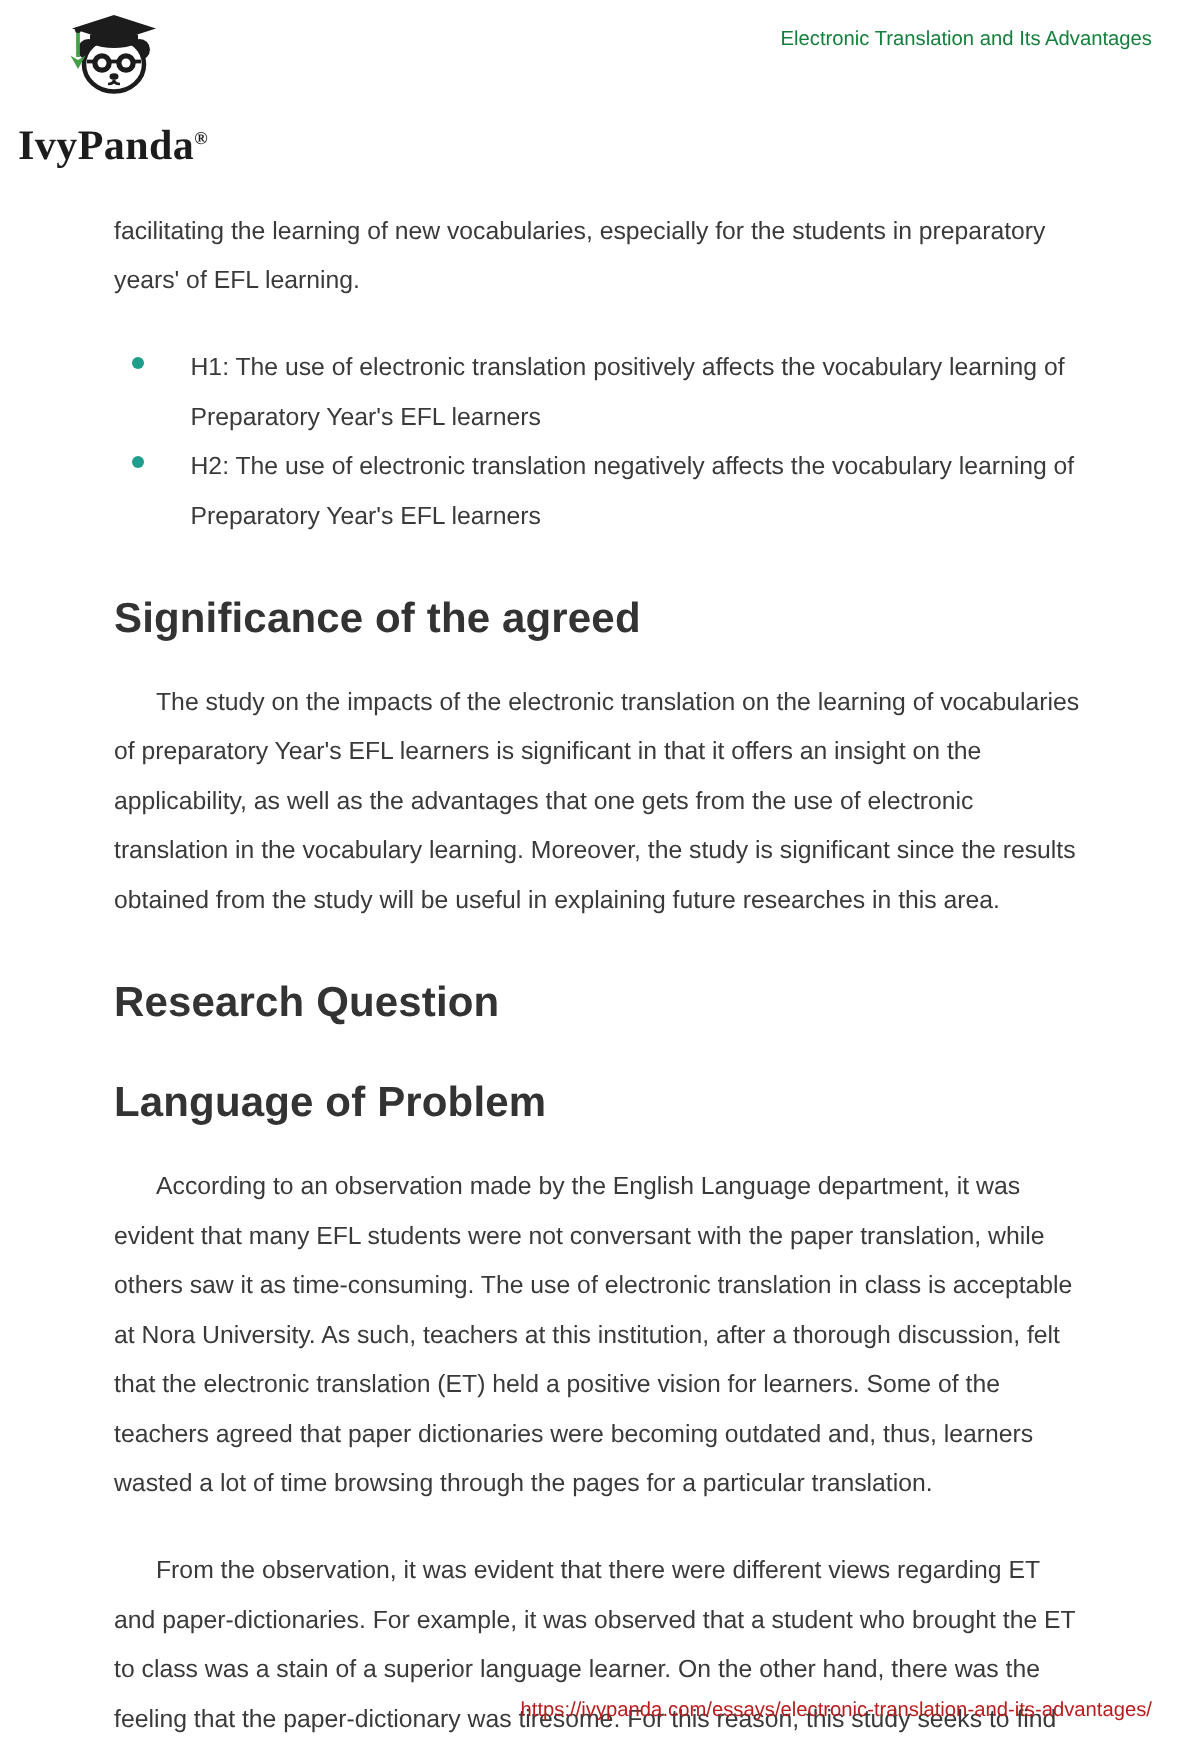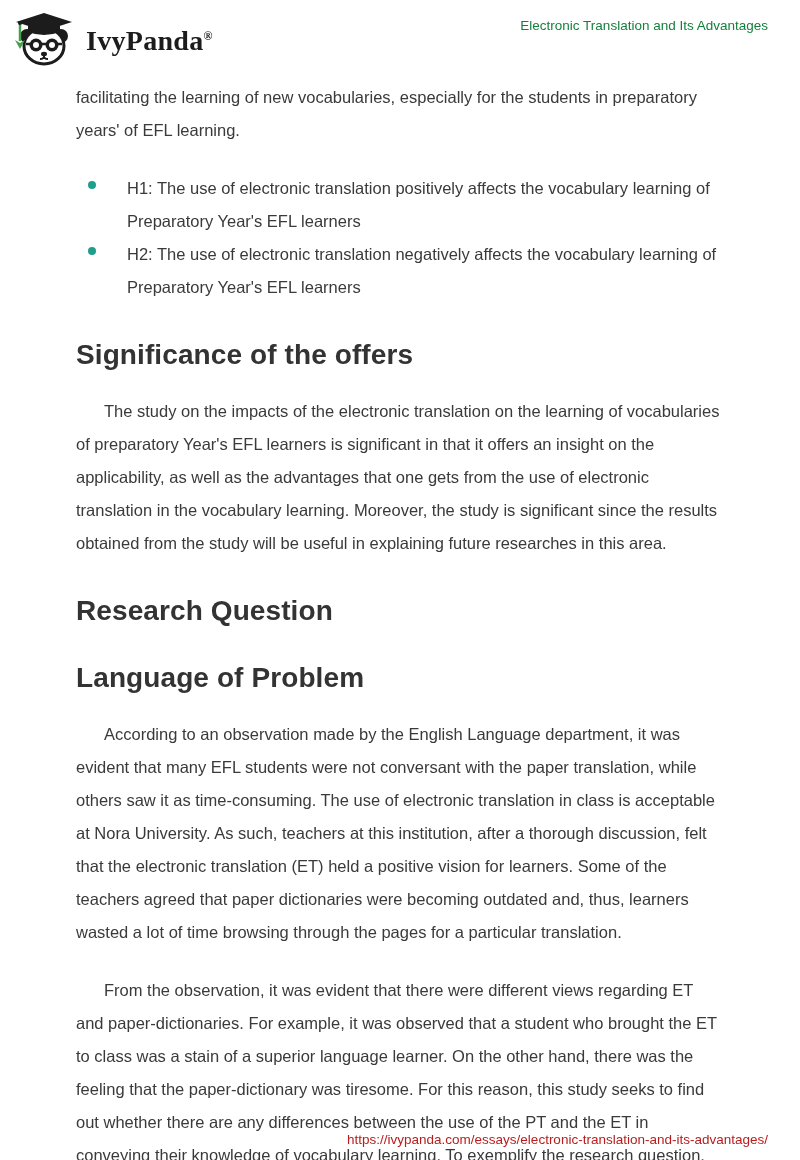--- a/index.html
+++ b/index.html
@@ -16,21 +16,21 @@
     overflow: hidden;
   }
 
   
   .header {
     display: flex;
     justify-content: space-between;
     align-items: flex-start;
     padding: 8px 32px 0 12px;
   }
-  .logo-wrap { display: flex; align-items: center; gap: 12px; }
+  .logo-wrap { display: flex; align-items: center; gap: 0; flex-direction: column; }
   .logo-icon { width: 62px; height: 56px; display: block; }
   .brand {
     font-family: "Liberation Serif", serif;
     font-weight: 700;
     font-size: 28px;
     color: #1c1c1c;
     letter-spacing: 0.3px;
     line-height: 56px;
   }
   .brand sup { font-size: 12px; font-weight: 700; }
@@ -115,21 +115,21 @@
 
   <div class="content">
 
     <p>facilitating the learning of new vocabularies, especially for the students in preparatory years' of EFL learning.</p>
 
     <ul class="hypo">
       <li><span class="bullet"></span><span>H1: The use of electronic translation positively affects the vocabulary learning of Preparatory Year's EFL learners</span></li>
       <li><span class="bullet"></span><span>H2: The use of electronic translation negatively affects the vocabulary learning of Preparatory Year's EFL learners</span></li>
     </ul>
 
-    <h2>Significance of the offers</h2>
+    <h2>Significance of the agreed</h2>
     <p class="indent">The study on the impacts of the electronic translation on the learning of vocabularies of preparatory Year's EFL learners is significant in that it offers an insight on the applicability, as well as the advantages that one gets from the use of electronic translation in the vocabulary learning. Moreover, the study is significant since the results obtained from the study will be useful in explaining future researches in this area.</p>
 
     <h2>Research Question</h2>
 
     <h2>Language of Problem</h2>
     <p class="indent">According to an observation made by the English Language department, it was evident that many EFL students were not conversant with the paper translation, while others saw it as time-consuming. The use of electronic translation in class is acceptable at Nora University. As such, teachers at this institution, after a thorough discussion, felt that the electronic translation (ET) held a positive vision for learners. Some of the teachers agreed that paper dictionaries were becoming outdated and, thus, learners wasted a lot of time browsing through the pages for a particular translation.</p>
     <p class="indent">From the observation, it was evident that there were different views regarding ET and paper-dictionaries. For example, it was observed that a student who brought the ET to class was a stain of a superior language learner. On the other hand, there was the feeling that the paper-dictionary was tiresome. For this reason, this study seeks to find out whether there are any differences between the use of the PT and the ET in conveying their knowledge of vocabulary learning. To exemplify the research question, the study will review a lot of literature on this subject.</p>
 
   </div>
 

